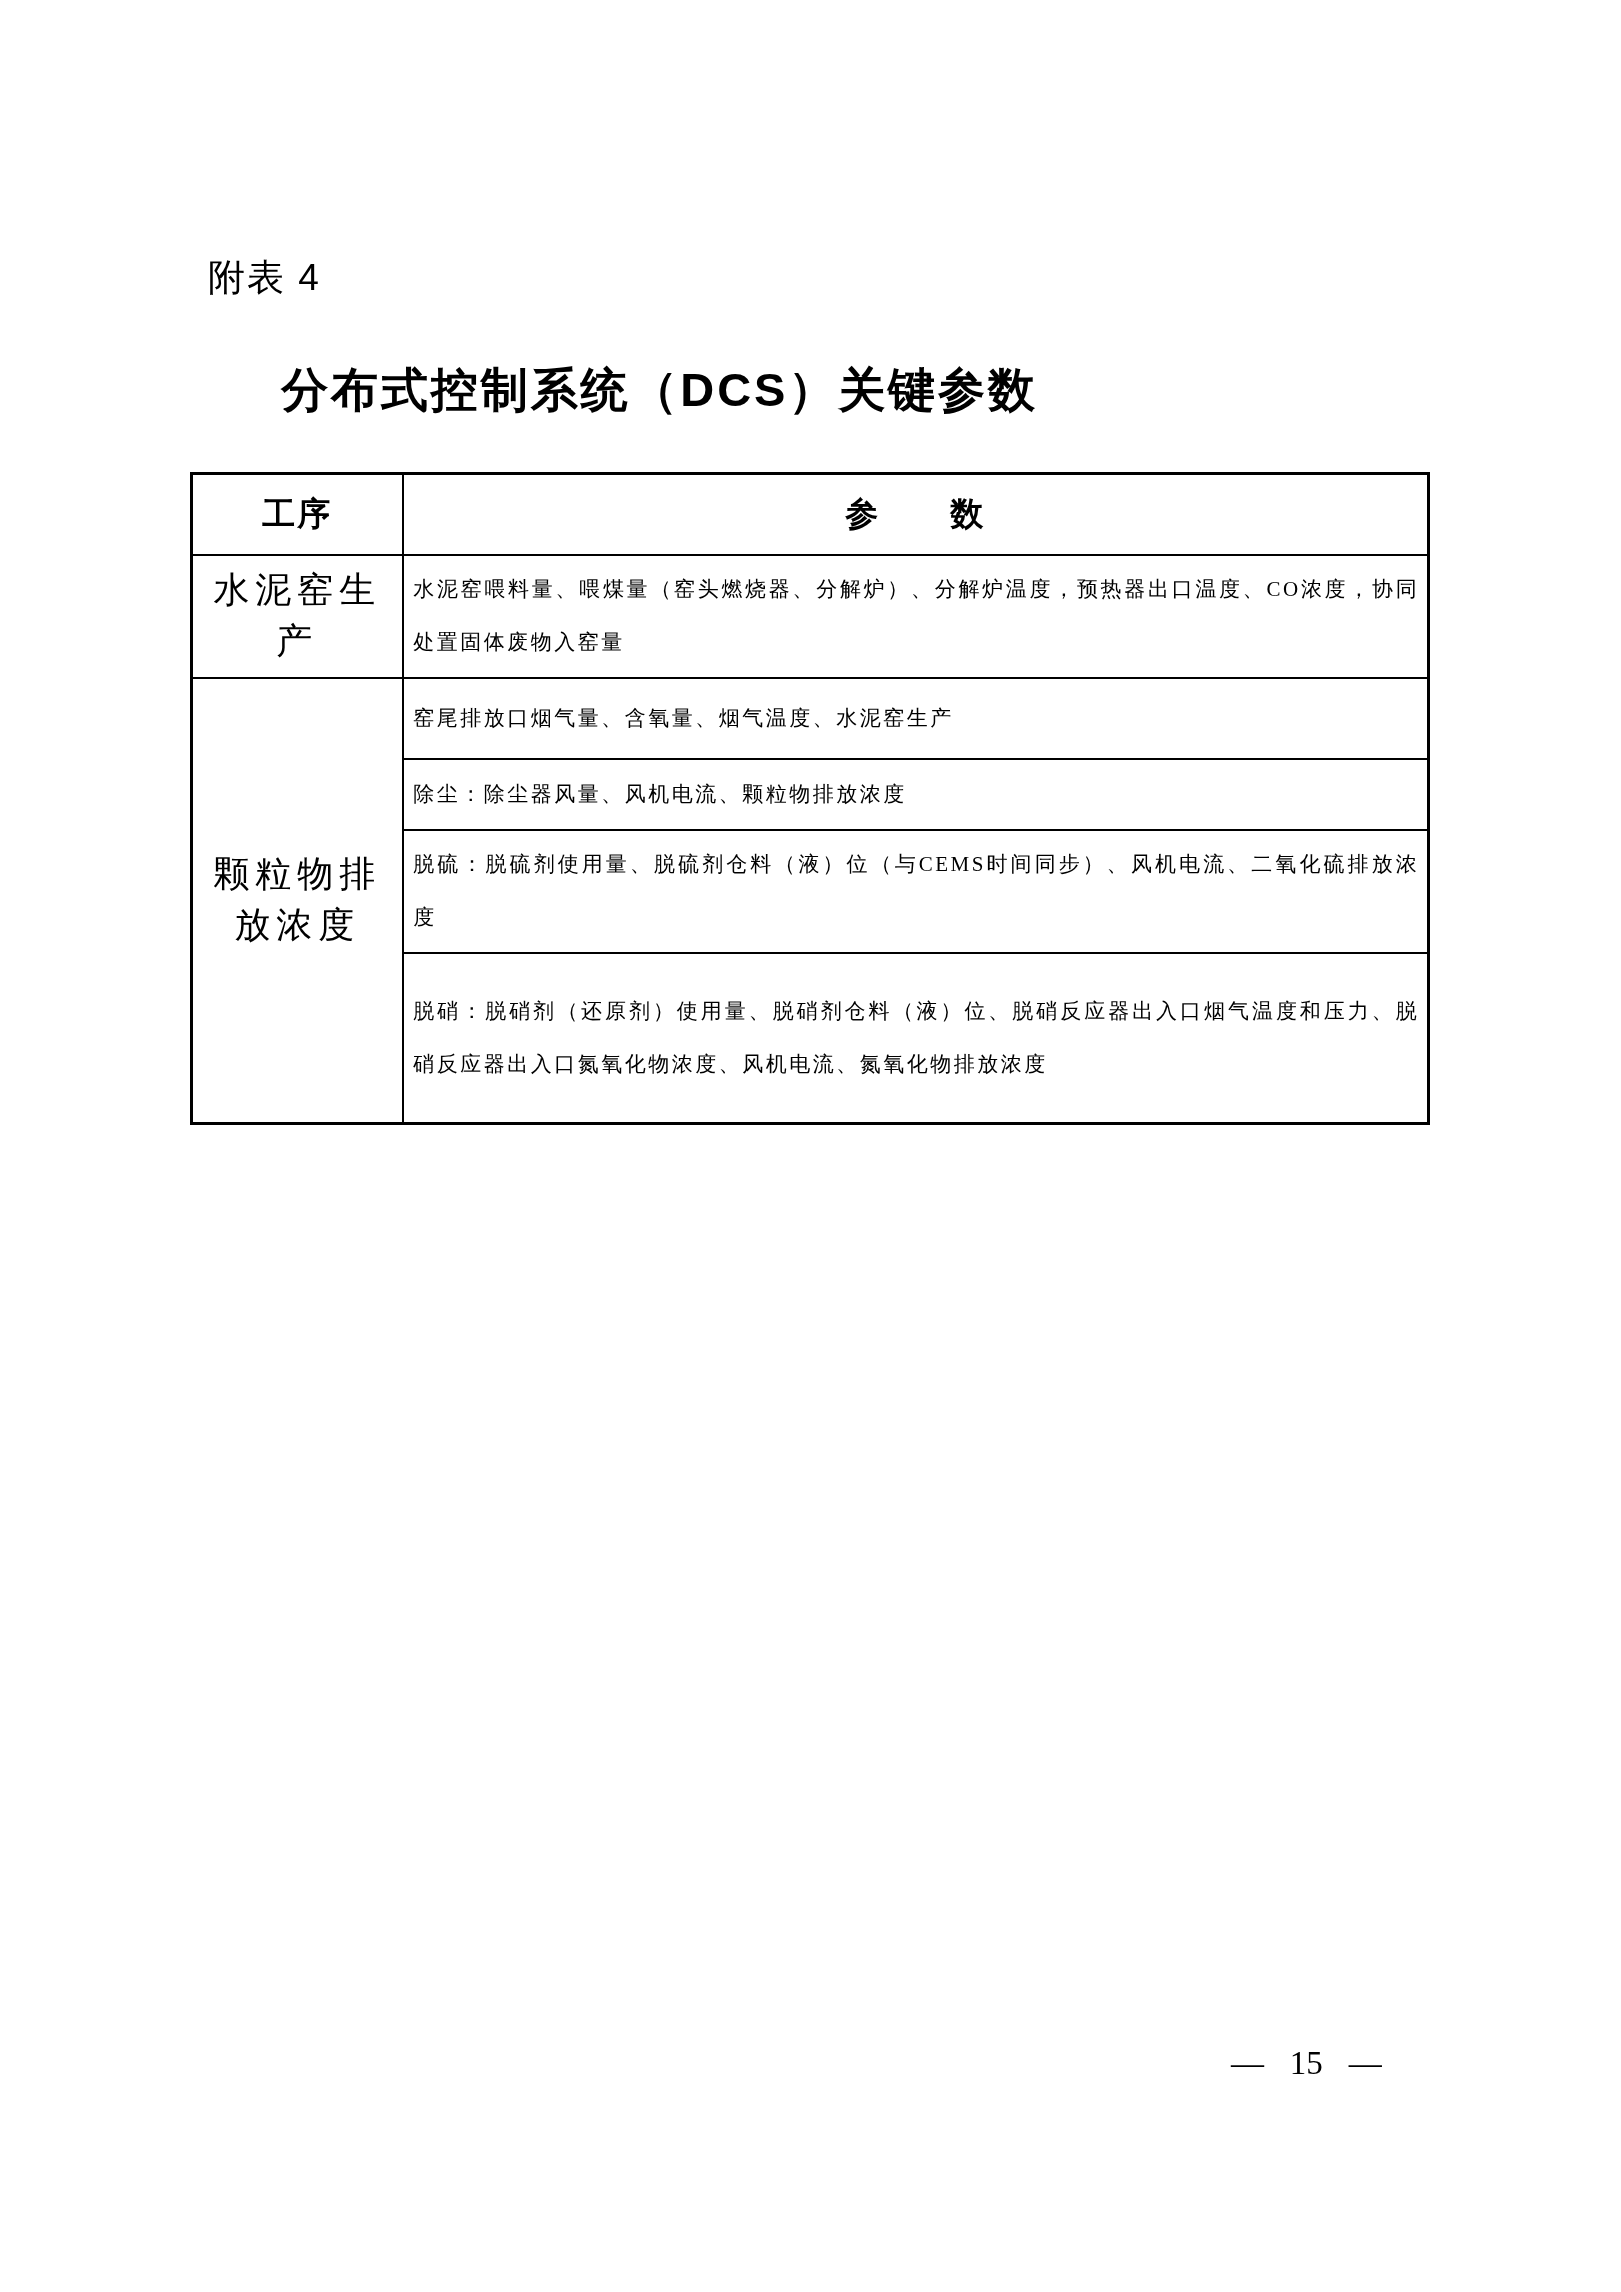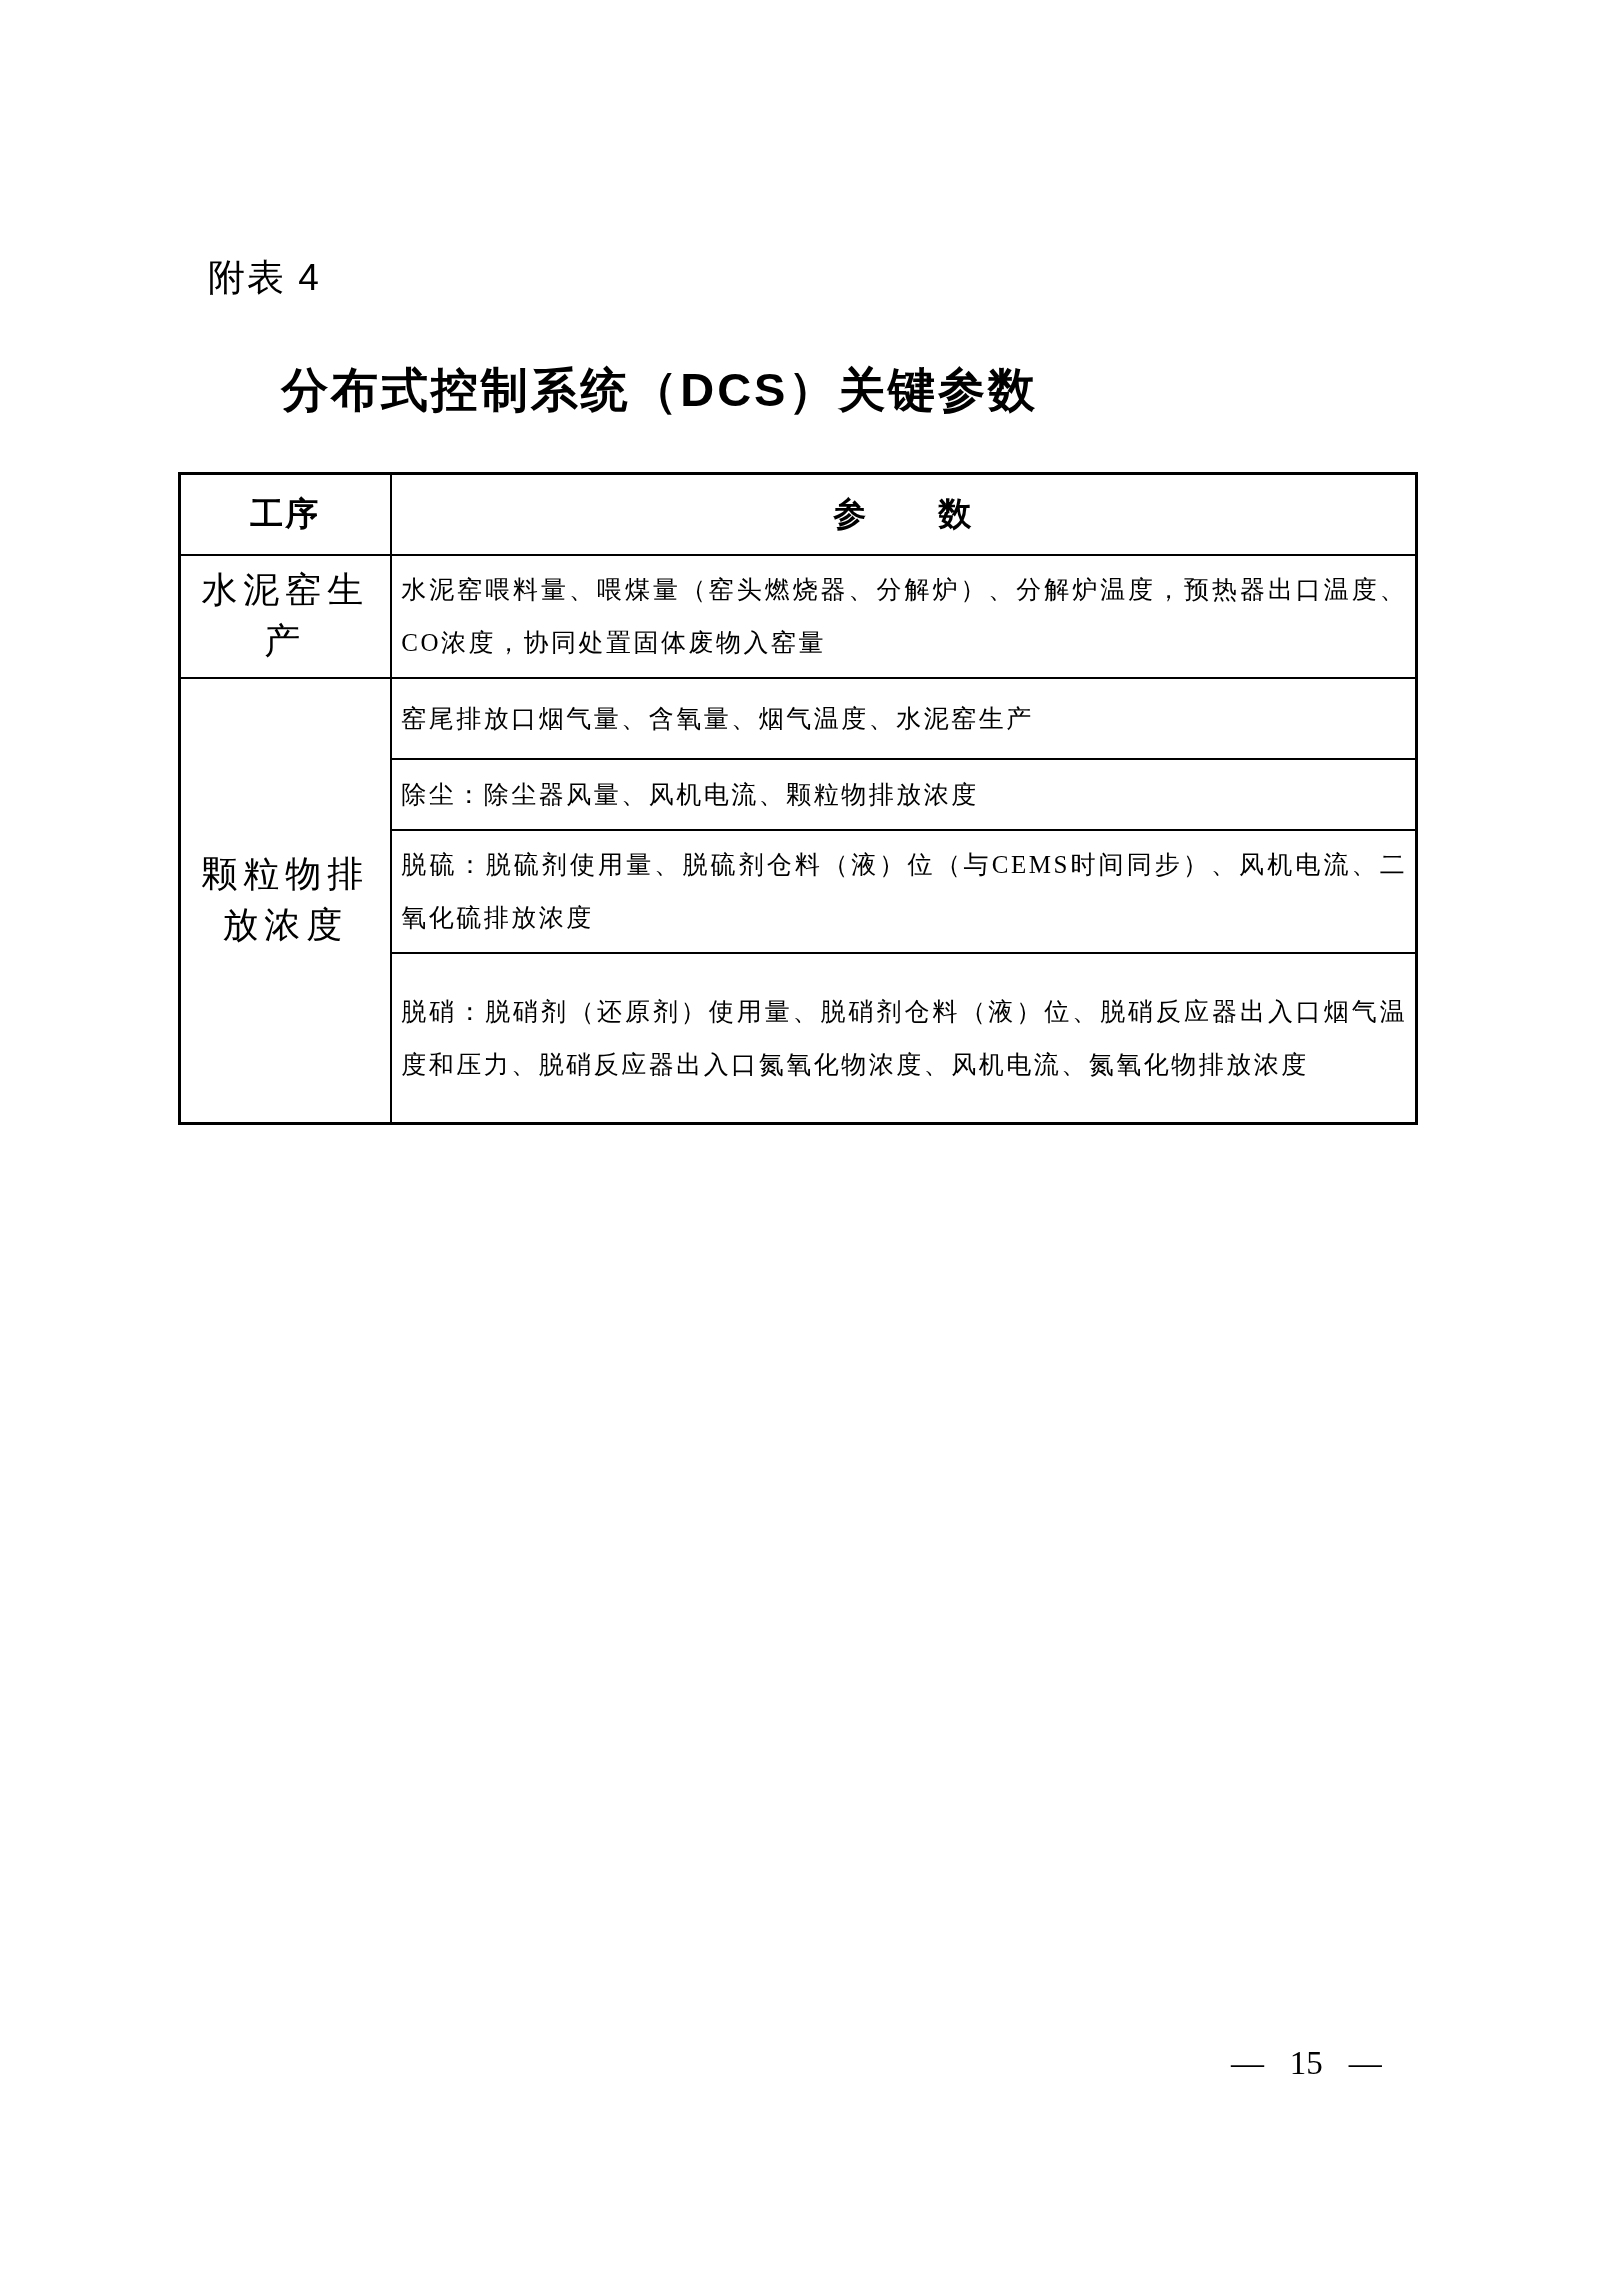--- a/index.html
+++ b/index.html
@@ -23,21 +23,21 @@
     left:0; top:359px;
     width:1319px;
     text-align:center;
     font-family:"Liberation Sans", sans-serif;
     font-weight:bold;
     font-size:47px;
     letter-spacing:2.9px;
   }
   table.dcs-table {
     position:absolute;
-    left:178px; top:472px;
+    left:190px; top:472px;
     width:1240px;
     border-collapse:collapse;
     border:3.9px solid #000;
     table-layout:fixed;
   }
   .dcs-table th, .dcs-table td {
     border:2px solid #000;
     vertical-align:middle;
   }
   .col-process { width:211px; }
@@ -55,21 +55,21 @@
     letter-spacing:2px;
   }
   td.process-cell {
     font-size:36px;
     text-align:center;
     letter-spacing:5.9px;
     padding:3.9px 5.9px;
     line-height:51px;
   }
   td.param-cell {
-    font-size:25px;
+    font-size:21px;
     line-height:53px;
     padding:7.8px 7.8px 7.8px 9.8px;
     text-align:justify;
     letter-spacing:2.5px;
   }
   .page-number {
     position:absolute;
     left:1231px; top:2045px;
     font-size:33px;
     word-spacing:17.6px;

